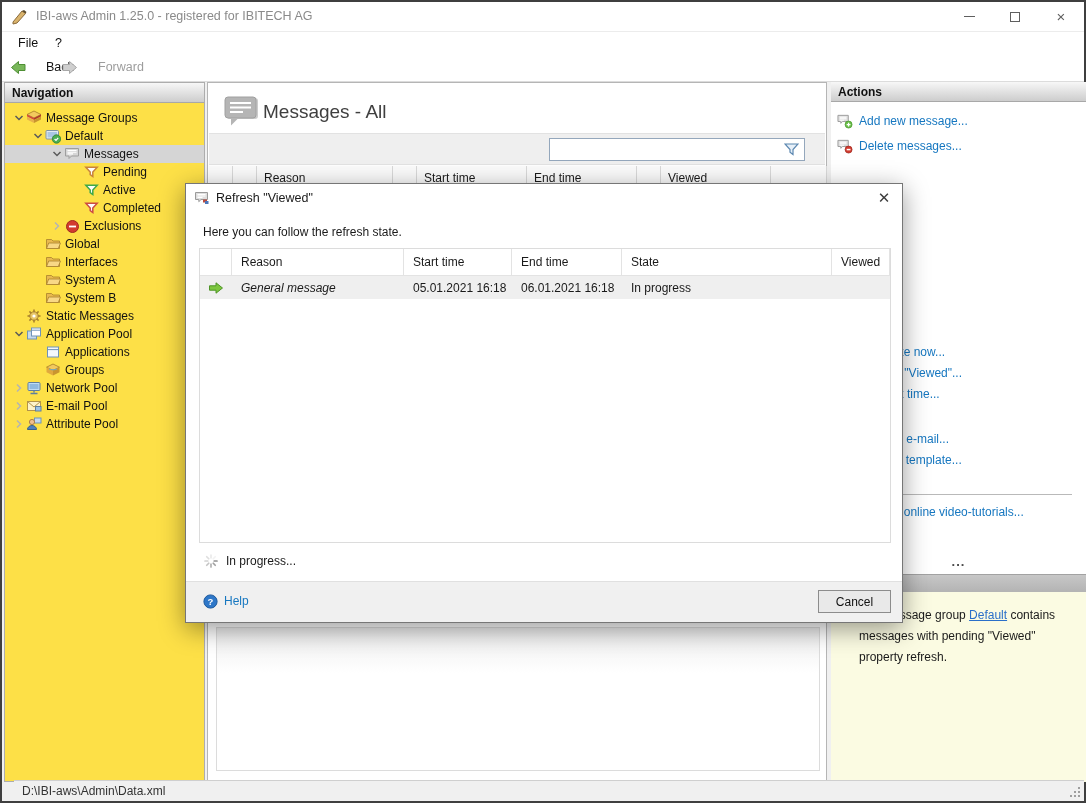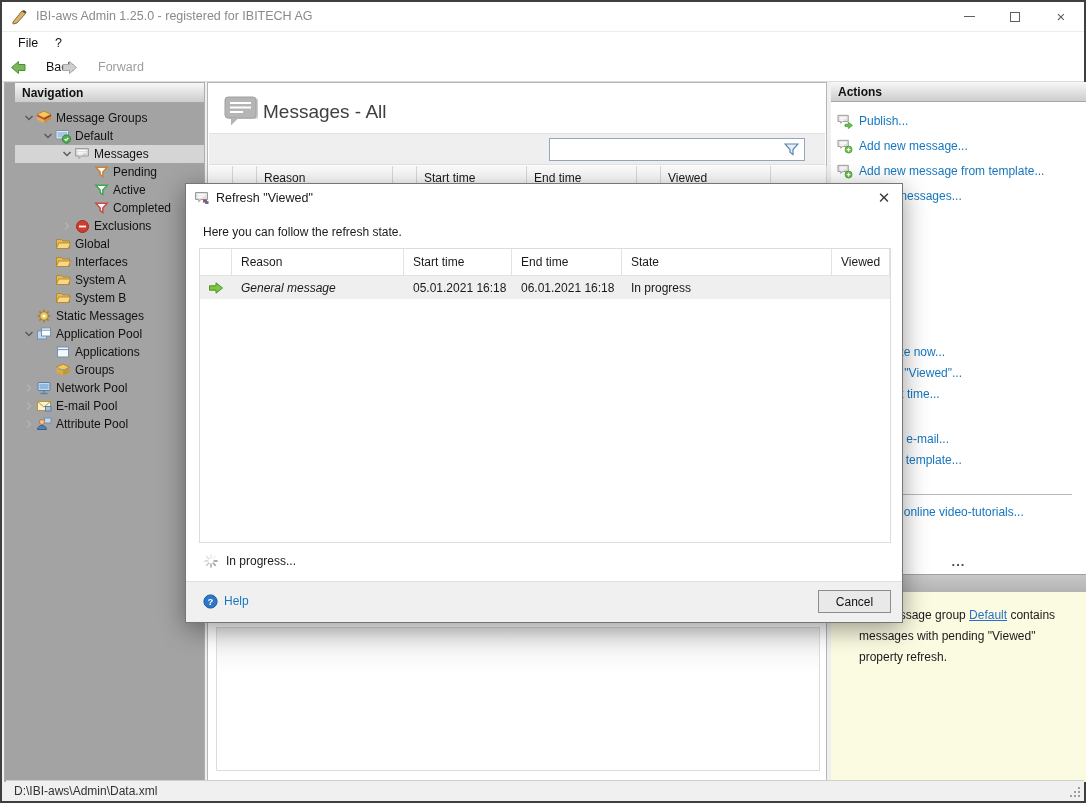--- a/index.html
+++ b/index.html
@@ -17,21 +17,21 @@
   
   .menubar{position:absolute;left:0;top:30px;right:0;height:24px;background:#fff;}
   .menu-item{position:absolute;top:4px;font-size:12.5px;color:#111;}
   .menu-file{left:16px;} .menu-help{left:53px;}
   .toolbar{position:absolute;left:0;top:54px;right:0;height:25px;background:#fff;border-bottom:1px solid #dcdcdc;}
   .tb-btn{position:absolute;top:3px;display:flex;align-items:center;gap:20px;font-size:12.5px;}
   .tb-back{left:8px;color:#111;} .tb-fwd{left:60px;color:#9d9d9d;}
   
   .panel-hdr{height:20px;background:linear-gradient(#f7f7f7,#cdcdcd);border-bottom:1px solid #a8a8a8;
     font-size:12px;font-weight:bold;color:#111;line-height:20px;padding-left:7px;box-sizing:border-box;}
-  .nav-panel{position:absolute;left:2px;top:80px;width:201px;height:700px;background:#a3a3a3;border:1px solid #adadad;box-sizing:border-box;padding-left:10px;}
+  .nav-panel{position:absolute;left:2px;top:80px;width:201px;height:700px;background:#fde047;border:1px solid #adadad;box-sizing:border-box;}
   .main-panel{position:absolute;left:205px;top:80px;width:620px;height:700px;background:#fff;border:1px solid #b5b5b5;box-sizing:border-box;}
   .right-panel{position:absolute;left:829px;top:80px;width:255px;height:700px;background:#fff;}
   
   #nav-tree{padding-top:6px;}
   .tree-row{height:18px;display:flex;align-items:center;font-size:12px;color:#111;white-space:nowrap;cursor:default;}
   .tree-row.selected{background:#d5d5d5;}
   .chev{width:15px;height:15px;flex:0 0 15px;display:flex;align-items:center;justify-content:center;}
   .icon{display:inline-flex;align-items:center;justify-content:center;width:16px;height:16px;flex:0 0 16px;}
   .tree-label{margin-left:4px;}
   
@@ -52,21 +52,21 @@
   .g1{top:26px;} .g2{top:259px;} .g3{top:346px;} .g4{top:419px;}
   .action-row{display:flex;align-items:center;gap:6px;padding-left:6px;font-size:12px;color:#1677c0;cursor:pointer;white-space:nowrap;}
   .g1 .action-row{height:25px;} .g2 .action-row,.g3 .action-row,.g4 .action-row{height:21px;}
   .actions-sep{position:absolute;left:8px;right:14px;top:412px;border-top:1px solid #b9b9b9;}
   .actions-overflow{position:absolute;left:0;right:0;top:472px;text-align:center;font-size:13px;font-weight:bold;color:#4a4a4a;letter-spacing:1px;}
   .details-bar{position:absolute;left:0;right:0;top:492px;height:18px;background:linear-gradient(#c7c7c7,#b2b2b2);border-top:1px solid #a2a2a2;}
   .details-box{position:absolute;left:0;right:0;top:510px;bottom:0;background:#fbfbe2;
     padding:13px 6px 0 28px;box-sizing:border-box;font-size:12px;color:#1a1a1a;line-height:21px;}
   .details-box a{color:#2a6fc9;text-decoration:underline;cursor:pointer;}
   
-  .statusbar{position:absolute;left:4px;right:0;bottom:0;height:20px;background:#f0f0f0;border-top:1px solid #cfcfcf;}
+  .statusbar{position:absolute;left:12px;right:0;bottom:0;height:20px;background:#f0f0f0;border-top:1px solid #cfcfcf;}
   .status-text{position:absolute;left:8px;top:3px;font-size:12px;color:#333;}
   .grip{position:absolute;right:2px;bottom:2px;width:14px;height:14px;}
   
   .dialog{position:absolute;left:183px;top:181px;width:718px;height:440px;background:#fff;border:1px solid #767676;
     box-sizing:border-box;box-shadow:0 6px 24px rgba(0,0,0,.4);}
   .dlg-titlebar{position:absolute;left:0;top:0;right:0;height:27px;background:#fff;}
   .dlg-icon{position:absolute;left:8px;top:6px;}
   .dlg-title{position:absolute;left:30px;top:7px;font-size:12.5px;color:#1a1a1a;}
   .dlg-close{position:absolute;right:8px;top:4px;width:20px;height:20px;display:flex;align-items:center;justify-content:center;
     font-size:15px;color:#3c3c3c;cursor:pointer;}
@@ -405,46 +405,25 @@
 
   <div class="right-panel">
     <div class="panel-hdr">Actions</div>
     <div id="actions-list">
         <div class="action-group g1">
           <div class="action-row">
             <span class="icon">
               <svg width="17" height="16" viewBox="0 0 17 16">
                 <path d="M1 2 h11 v6.5 h-6 l-2 2 v-2 h-3 z" fill="#e0e0e0" stroke="#9a9a9a"></path>
                 <path d="M3 4 h7 M3 5.6 h7 M3 7.2 h4.5" stroke="#fff" stroke-width="1"></path>
-                <path d="M8.5 11.5 h3.5 v-2.2 l4.5 3.4 -4.5 3.4 v-2.2 h-3.5 z" fill="#6cc04a" stroke="#47982c" stroke-width=".8"></path>
-              </svg>
-            </span>
-            <span>Publish...</span>
-          </div>
-          <div class="action-row">
-            <span class="icon">
-              <svg width="17" height="16" viewBox="0 0 17 16">
-                <path d="M1 2 h11 v6.5 h-6 l-2 2 v-2 h-3 z" fill="#e0e0e0" stroke="#9a9a9a"></path>
-                <path d="M3 4 h7 M3 5.6 h7 M3 7.2 h4.5" stroke="#fff" stroke-width="1"></path>
                 <circle cx="12.3" cy="11.8" r="3.7" fill="#6cc04a" stroke="#47982c" stroke-width=".8"></circle>
                 <path d="M12.3 9.8 v4 M10.3 11.8 h4" stroke="#fff" stroke-width="1.3"></path>
               </svg>
             </span>
             <span>Add new message...</span>
-          </div>
-          <div class="action-row">
-            <span class="icon">
-              <svg width="17" height="16" viewBox="0 0 17 16">
-                <path d="M1 2 h11 v6.5 h-6 l-2 2 v-2 h-3 z" fill="#e0e0e0" stroke="#9a9a9a"></path>
-                <path d="M3 4 h7 M3 5.6 h7 M3 7.2 h4.5" stroke="#fff" stroke-width="1"></path>
-                <circle cx="12.3" cy="11.8" r="3.7" fill="#6cc04a" stroke="#47982c" stroke-width=".8"></circle>
-                <path d="M12.3 9.8 v4 M10.3 11.8 h4" stroke="#fff" stroke-width="1.3"></path>
-              </svg>
-            </span>
-            <span>Add new message from template...</span>
           </div>
           <div class="action-row">
             <span class="icon">
               <svg width="17" height="16" viewBox="0 0 17 16">
                 <path d="M1 2 h11 v6.5 h-6 l-2 2 v-2 h-3 z" fill="#e0e0e0" stroke="#9a9a9a"></path>
                 <path d="M3 4 h7 M3 5.6 h7 M3 7.2 h4.5" stroke="#fff" stroke-width="1"></path>
                 <circle cx="12.3" cy="11.8" r="3.7" fill="#d23b2f" stroke="#a02a20" stroke-width=".8"></circle>
                 <rect x="10.3" y="11" width="4" height="1.6" fill="#fff"></rect>
               </svg>
             </span>

